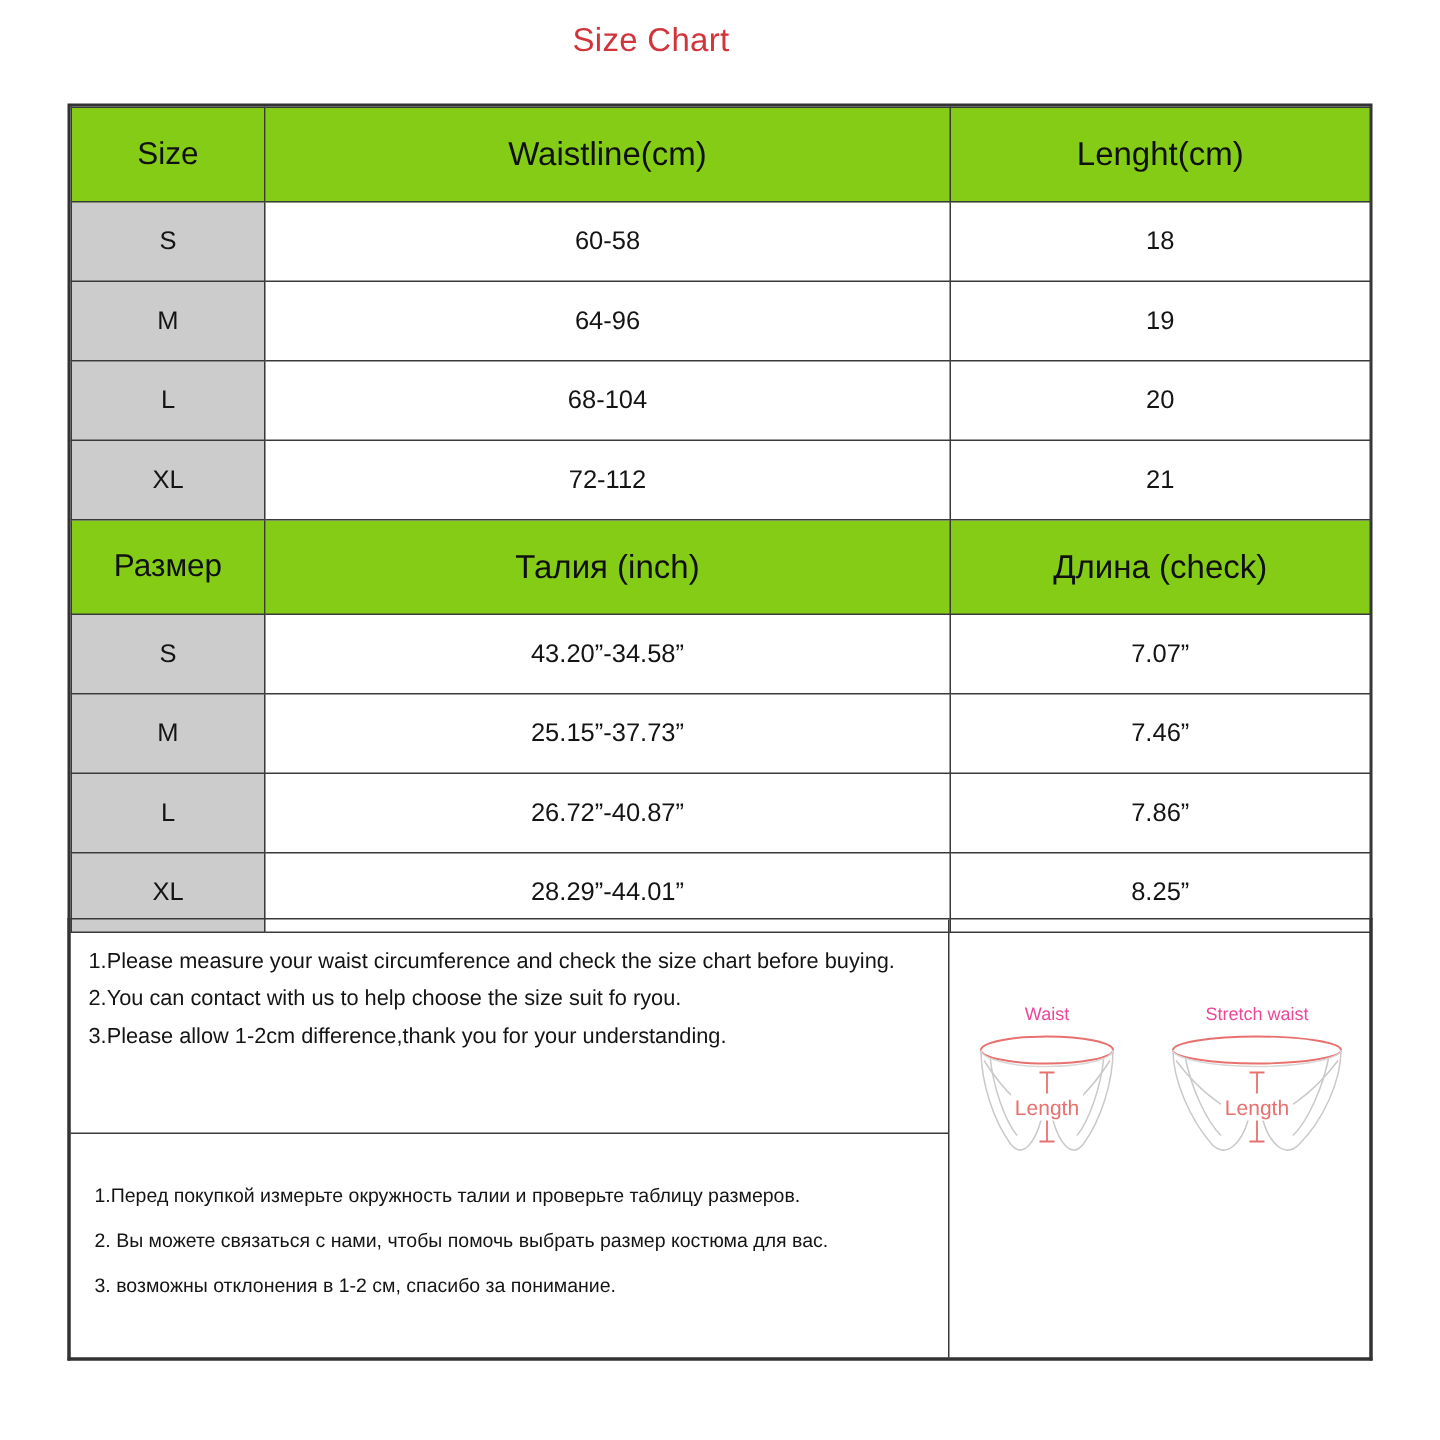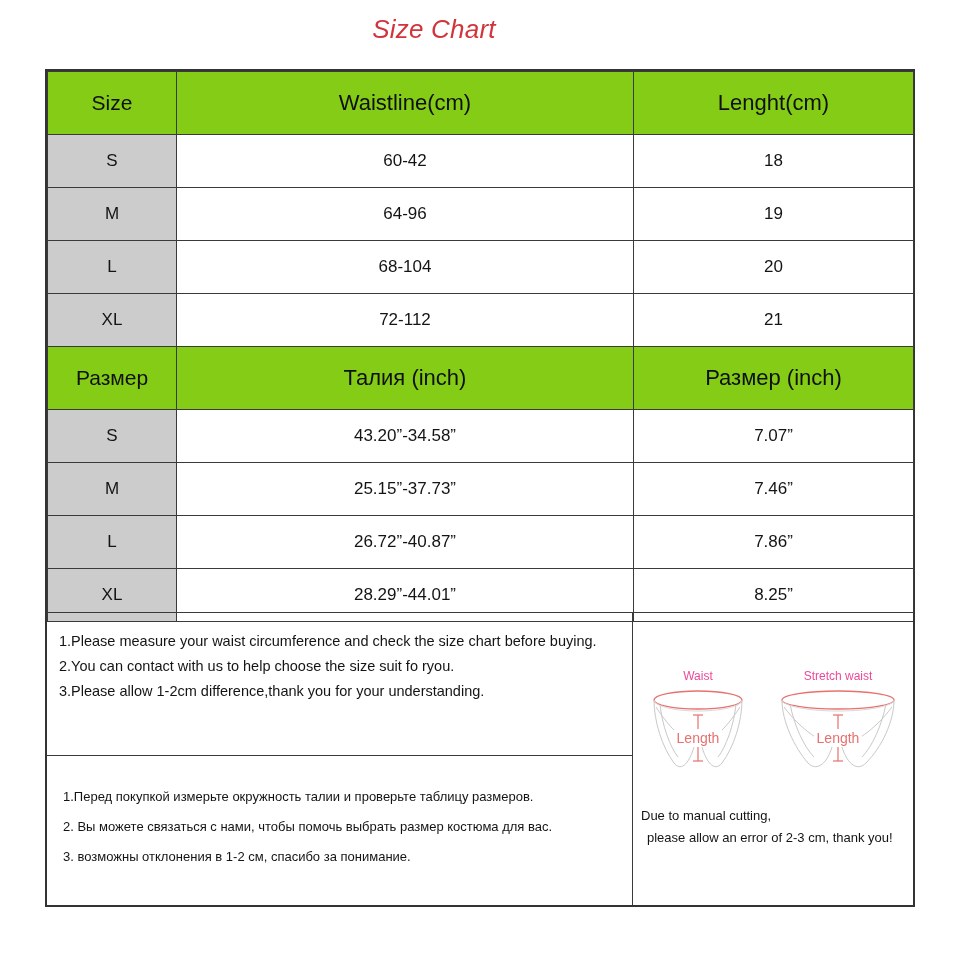--- a/index.html
+++ b/index.html
@@ -22,25 +22,24 @@
     background: #ffffff;
   }
 
   
   .title {
     position: absolute;
     left: 0;
     top: 14px;
     width: 868px;
     text-align: center;
-    font-size: 26px;
+    font-size: 22px;
     color: #d1343b;
     letter-spacing: 0.2px;
     font-weight: 400;
-    font-style: italic;
   }
 
   
   .chart-frame {
     position: absolute;
     left: 45px;
     top: 69px;
     width: 870px;
     height: 838px;
     border: 2px solid #333333;
@@ -193,21 +192,21 @@
       <tbody>
 
         <tr class="head-row">
           <td class="head-size">Size</td>
           <td>Waistline(cm)</td>
           <td>Lenght(cm)</td>
         </tr>
 
         <tr class="data-row">
           <td class="size-cell">S</td>
-          <td class="val-cell">60-42</td>
+          <td class="val-cell">60-58</td>
           <td class="val-cell">18</td>
         </tr>
         <tr class="data-row">
           <td class="size-cell">M</td>
           <td class="val-cell">64-96</td>
           <td class="val-cell">19</td>
         </tr>
         <tr class="data-row">
           <td class="size-cell">L</td>
           <td class="val-cell">68-104</td>
@@ -215,21 +214,21 @@
         </tr>
         <tr class="data-row">
           <td class="size-cell">XL</td>
           <td class="val-cell">72-112</td>
           <td class="val-cell">21</td>
         </tr>
 
         <tr class="head-row">
           <td class="head-size">Размер</td>
           <td>Талия (inch)</td>
-          <td>Размер (inch)</td>
+          <td>Длина (check)</td>
         </tr>
 
         <tr class="data-row">
           <td class="size-cell">S</td>
           <td class="val-cell">43.20”-34.58”</td>
           <td class="val-cell">7.07”</td>
         </tr>
         <tr class="data-row">
           <td class="size-cell">M</td>
           <td class="val-cell">25.15”-37.73”</td>
@@ -310,21 +309,17 @@
               <line x1="57" y1="30" x2="67" y2="30"></line>
               <line x1="57" y1="76" x2="67" y2="76"></line>
             </g>
             <rect x="38" y="44" width="48" height="18" fill="#ffffff"></rect>
             <text x="62" y="58" text-anchor="middle" font-family="Liberation Sans, sans-serif" font-size="14" fill="#e8716f">Length</text>
           </svg>
         </div>
 
       </div>
 
-      <div class="cut-note">
-        <div class="cut-line">Due to manual cutting,</div>
-        <div class="cut-line indent">please allow an error of 2-3 cm, thank you!</div>
-      </div>
 
     </div>
   </div>
 
 </div>
 
 </body></html>

